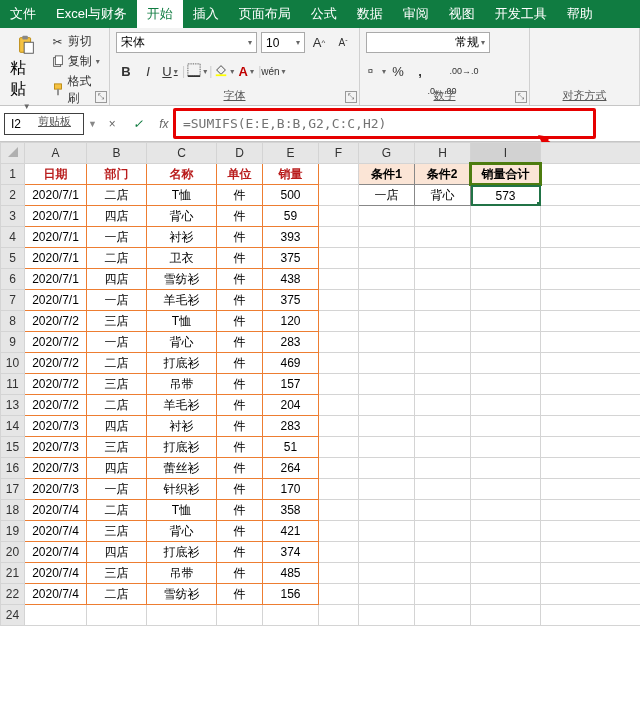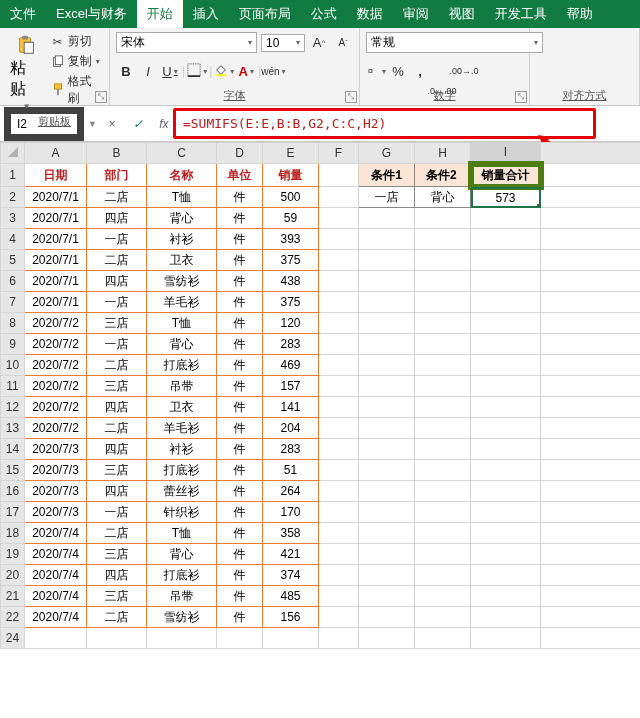--- a/index.html
+++ b/index.html
@@ -11,32 +11,32 @@
   .group { border-right:1px solid #d0d0d0; display:flex; flex-direction:column; justify-content:space-between; padding:2px 6px 0 6px; position:relative; }
   .group .glabel { text-align:center; color:#555; font-size:11px; padding:1px 0 2px 0;text-decoration:underline; }
   .group .gbody { flex:1; display:flex; align-items:flex-start; gap:4px; padding-top:2px; }
   .bigbtn { display:flex; flex-direction:column; align-items:center; gap:2px; padding:2px 4px; cursor:pointer; }
   .bigbtn .ico { width:22px; height:22px; }
   .bigbtn .lbl { font-size:16px; }
   .smallrow { display:flex; align-items:center; gap:2px; font-size:12px; color:#333; padding:1px 0; cursor:pointer; }
   .smallico { width:16px; height:16px; display:inline-flex; align-items:center; justify-content:center; }
   .launcher { position:absolute; right:2px; bottom:2px; width:12px; height:12px; border:1px solid #999; font-size:8px; line-height:9px; text-align:center; color:#666; cursor:pointer; }
   .dropdown { border:1px solid #aaa; background:#fff; padding:1px 4px; font-size:12px; display:flex; align-items:center; justify-content:space-between; cursor:pointer; }
-  .fontrow { display:flex; gap:4px; margin-bottom:4px;align-items:center; }
+  .fontrow { display:flex; gap:4px; margin-bottom:4px; }
   .btnrow { display:flex; gap:2px; align-items:center; }
   .fmtbtn { width:20px; height:20px; display:flex; align-items:center; justify-content:center; border:0; background:none; cursor:pointer; color:#333; font-size:13px; }
   .dd-caret { font-size:8px; color:#666; margin-left:2px; }
   
   .namebox-bar { display:flex; align-items:center; border-bottom:1px solid #c6c6c6; height:36px; background:#fff; padding:4px; gap:4px; }
-  .namebox { width:80px; border:7px solid #404040; padding:3px 6px; font-size:12px; }
+  .namebox { width:80px; border:1px solid #404040; padding:3px 6px; font-size:12px; }
   .namebox-arrow { color:#888; font-size:9px; cursor:pointer; }
   .fxbar-btn { width:22px; height:22px; display:flex; align-items:center; justify-content:center; color:#666; font-style:italic; cursor:pointer; }
   .formula-input { flex:1; position:relative; }
   .formula-highlight { position:absolute; border:3px solid #e60000; border-radius:2px; left:-6px; top:-5px; right:40px; bottom:-5px; pointer-events:none; }
-  .formula-text { padding:3px 4px; font-family: Consolas, monospace; font-size:13px; color:#b91c1c; }
+  .formula-text { padding:3px 4px; font-family: Consolas, monospace; font-size:13px; color:#737373; }
   .arrow-pointer { position:absolute; right:60px; top:22px; pointer-events:none; }
 
   .sheet-area { position:relative; }
   table.sheet { border-collapse:collapse; table-layout:fixed; width:100%; }
   table.sheet th, table.sheet td { border:1px solid #d4d4d4; padding:0; height:21px; font-size:12px; text-align:center; background:#fff; overflow:hidden; white-space:nowrap; }
   table.sheet th { background:#e6e6e6; color:#333; font-weight:normal; }
   table.sheet th.sel { background:#d2d2d2; }
   .rowhdr { background:#e6e6e6 !important; width:24px; font-size:11px; color:#333; }
   
   .hdr-red { color:#b91c1c; font-weight:bold; }
@@ -174,21 +174,21 @@
             <span class="dd-caret">▾</span>
           </button>
       </div>
     </div>
     <div class="glabel">字体</div>
     <div class="launcher">⤡</div>
   </div>
 
   <div class="group" style="width:170px;">
     <div class="gbody" style="flex-direction:column;align-items:stretch;">
-      <div class="dropdown" style="width:177px;">
+      <div class="dropdown" style="width:124px;justify-content:flex-end;">
         <span>常规</span>
           <span class="dd-caret">▾</span>
       </div>
       <div class="btnrow" style="margin-top:4px;">
         <button class="fmtbtn">
             <span><svg width="14" height="14" viewBox="0 0 16 16">
                 <text x="2" y="12" font-size="11" fill="#333">¤</text>
               </svg></span>
             <span class="dd-caret">▾</span>
           </button>
@@ -269,21 +269,21 @@
     <tr class="orange-border">
       <td class="rowhdr">1</td>
       <td class="maincell hdr-red">日期</td>
       <td class="maincell hdr-red">部门</td>
       <td class="maincell hdr-red">名称</td>
       <td class="maincell hdr-red">单位</td>
       <td class="maincell hdr-red">销量</td>
       <td></td>
       <td class="hdr-peach" style="border:1px solid #888;font-family:Liberation Mono, monospace;">条件1</td>
       <td class="hdr-peach" style="border:1px solid #888;">条件2</td>
-      <td class="hdr-peach" style="border:6px solid #4d7c0f;">销量合计</td>
+      <td class="hdr-peach" style="border:3px solid #4d7c0f;">销量合计</td>
       <td></td>
     </tr>
   <tr class="orange-border">
           <td class="rowhdr sel">2</td>
           <td class="maincell">2020/7/1</td>
           <td class="maincell">二店</td>
           <td class="maincell">T恤</td>
           <td class="maincell">件</td>
           <td class="maincell">500</td>
           <td></td>
@@ -403,33 +403,20 @@
           <td class="maincell">吊带</td>
           <td class="maincell">件</td>
           <td class="maincell">157</td>
           <td></td>
           <td></td>
           <td></td>
           <td></td>
           <td></td>
         </tr>
         <tr class="orange-border">
-          <td class="rowhdr">12</td>
-          <td class="maincell">2020/7/2</td>
-          <td class="maincell">四店</td>
-          <td class="maincell">卫衣</td>
-          <td class="maincell">件</td>
-          <td class="maincell">141</td>
-          <td></td>
-          <td></td>
-          <td></td>
-          <td></td>
-          <td></td>
-        </tr>
-        <tr class="orange-border">
           <td class="rowhdr">13</td>
           <td class="maincell">2020/7/2</td>
           <td class="maincell">二店</td>
           <td class="maincell">羊毛衫</td>
           <td class="maincell">件</td>
           <td class="maincell">204</td>
           <td></td>
           <td></td>
           <td></td>
           <td></td>

